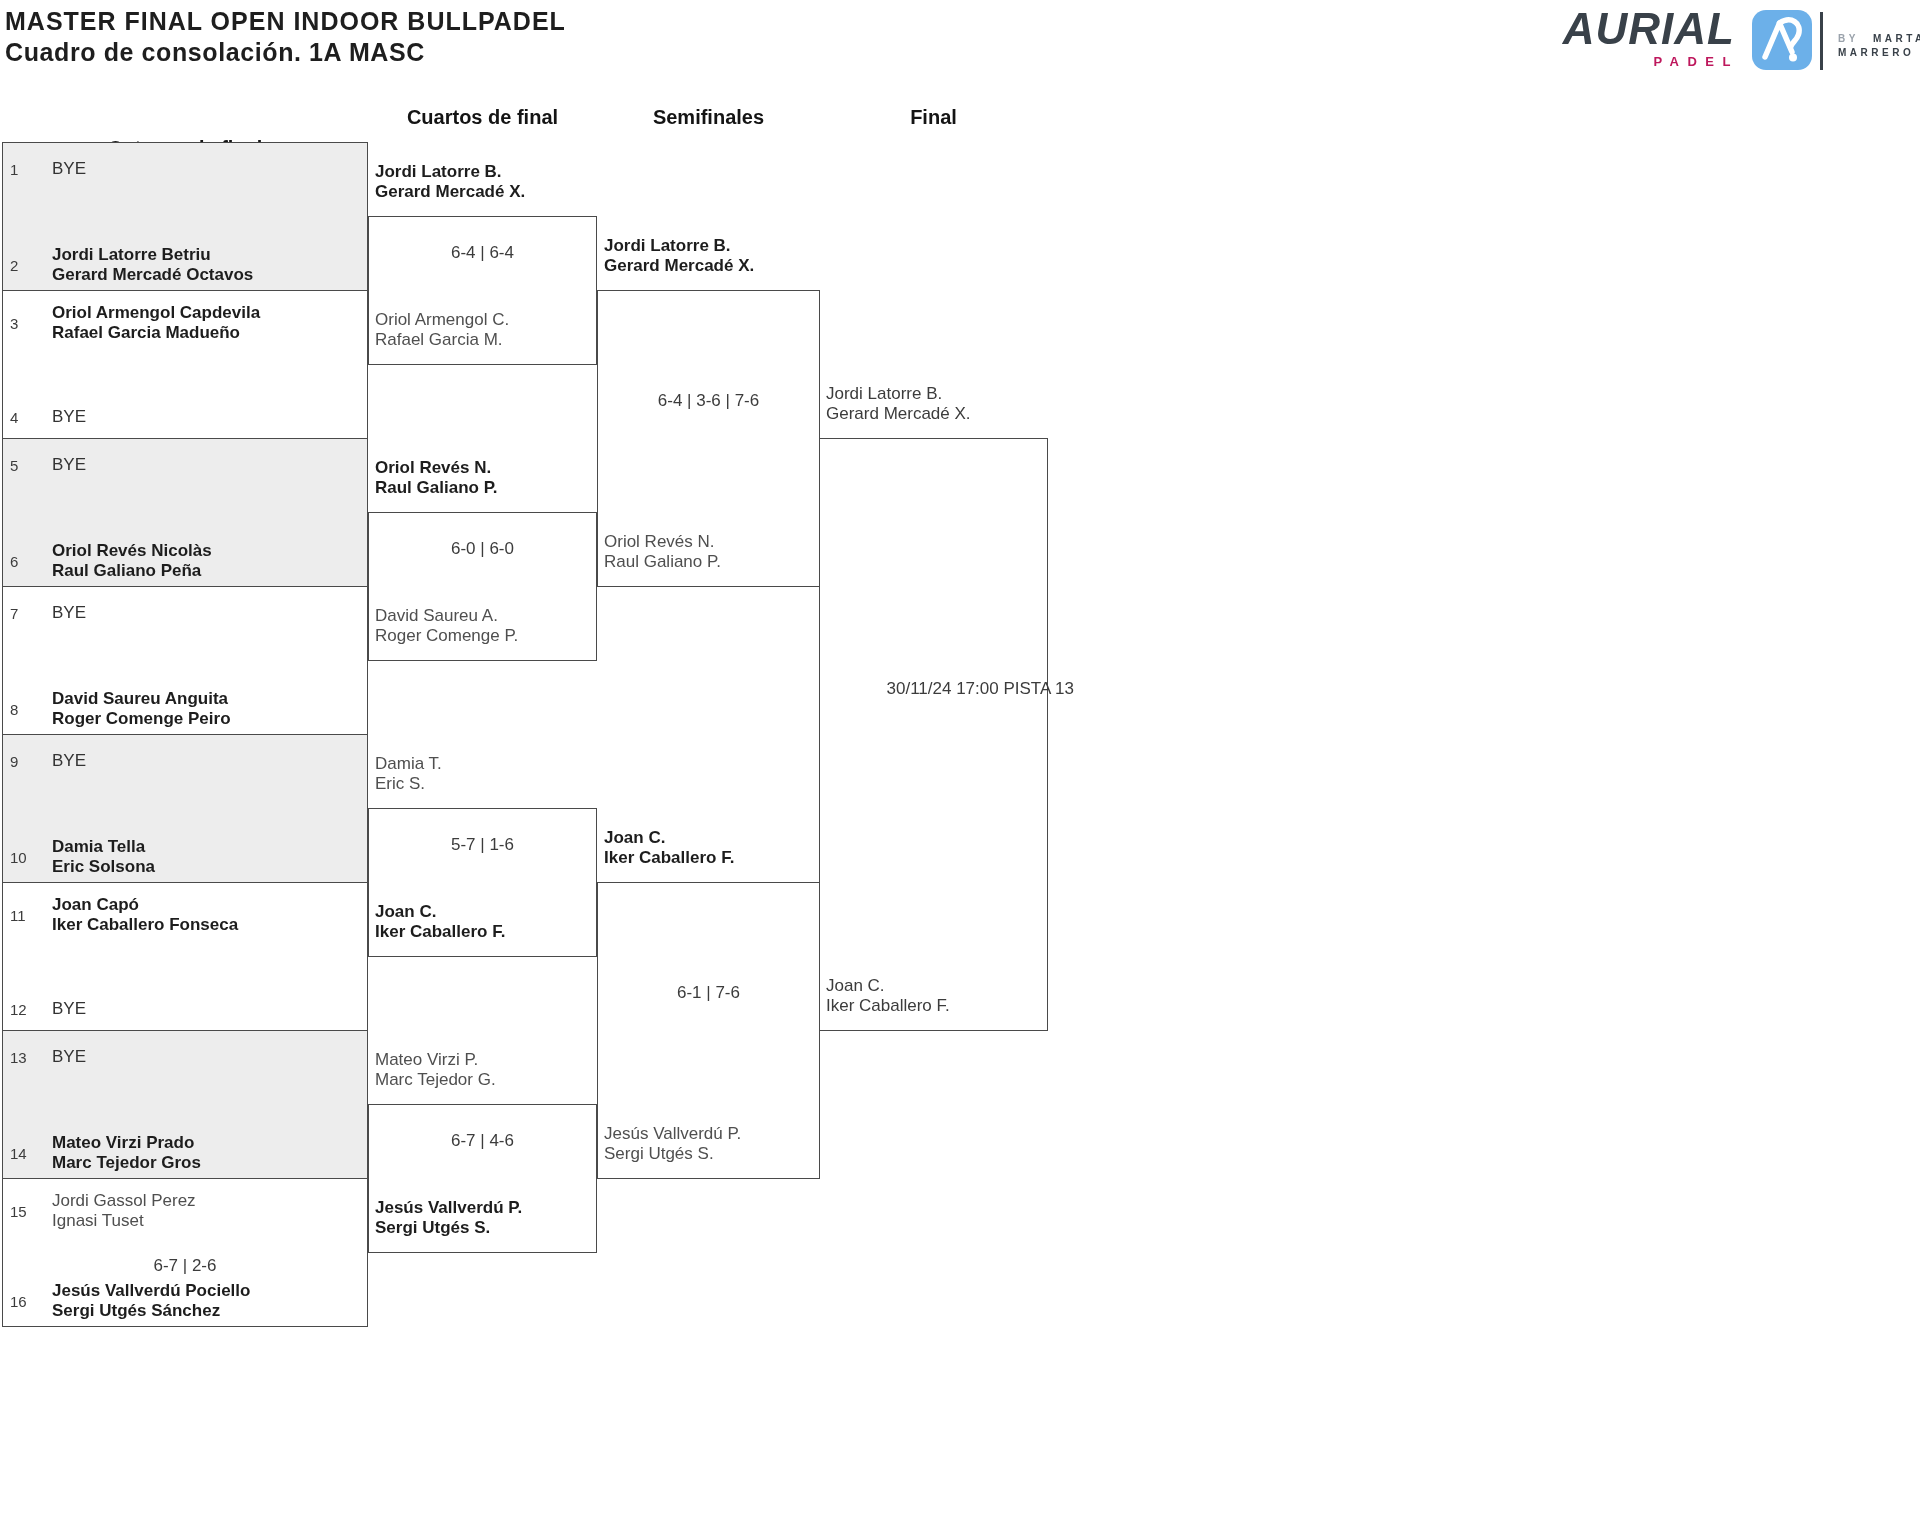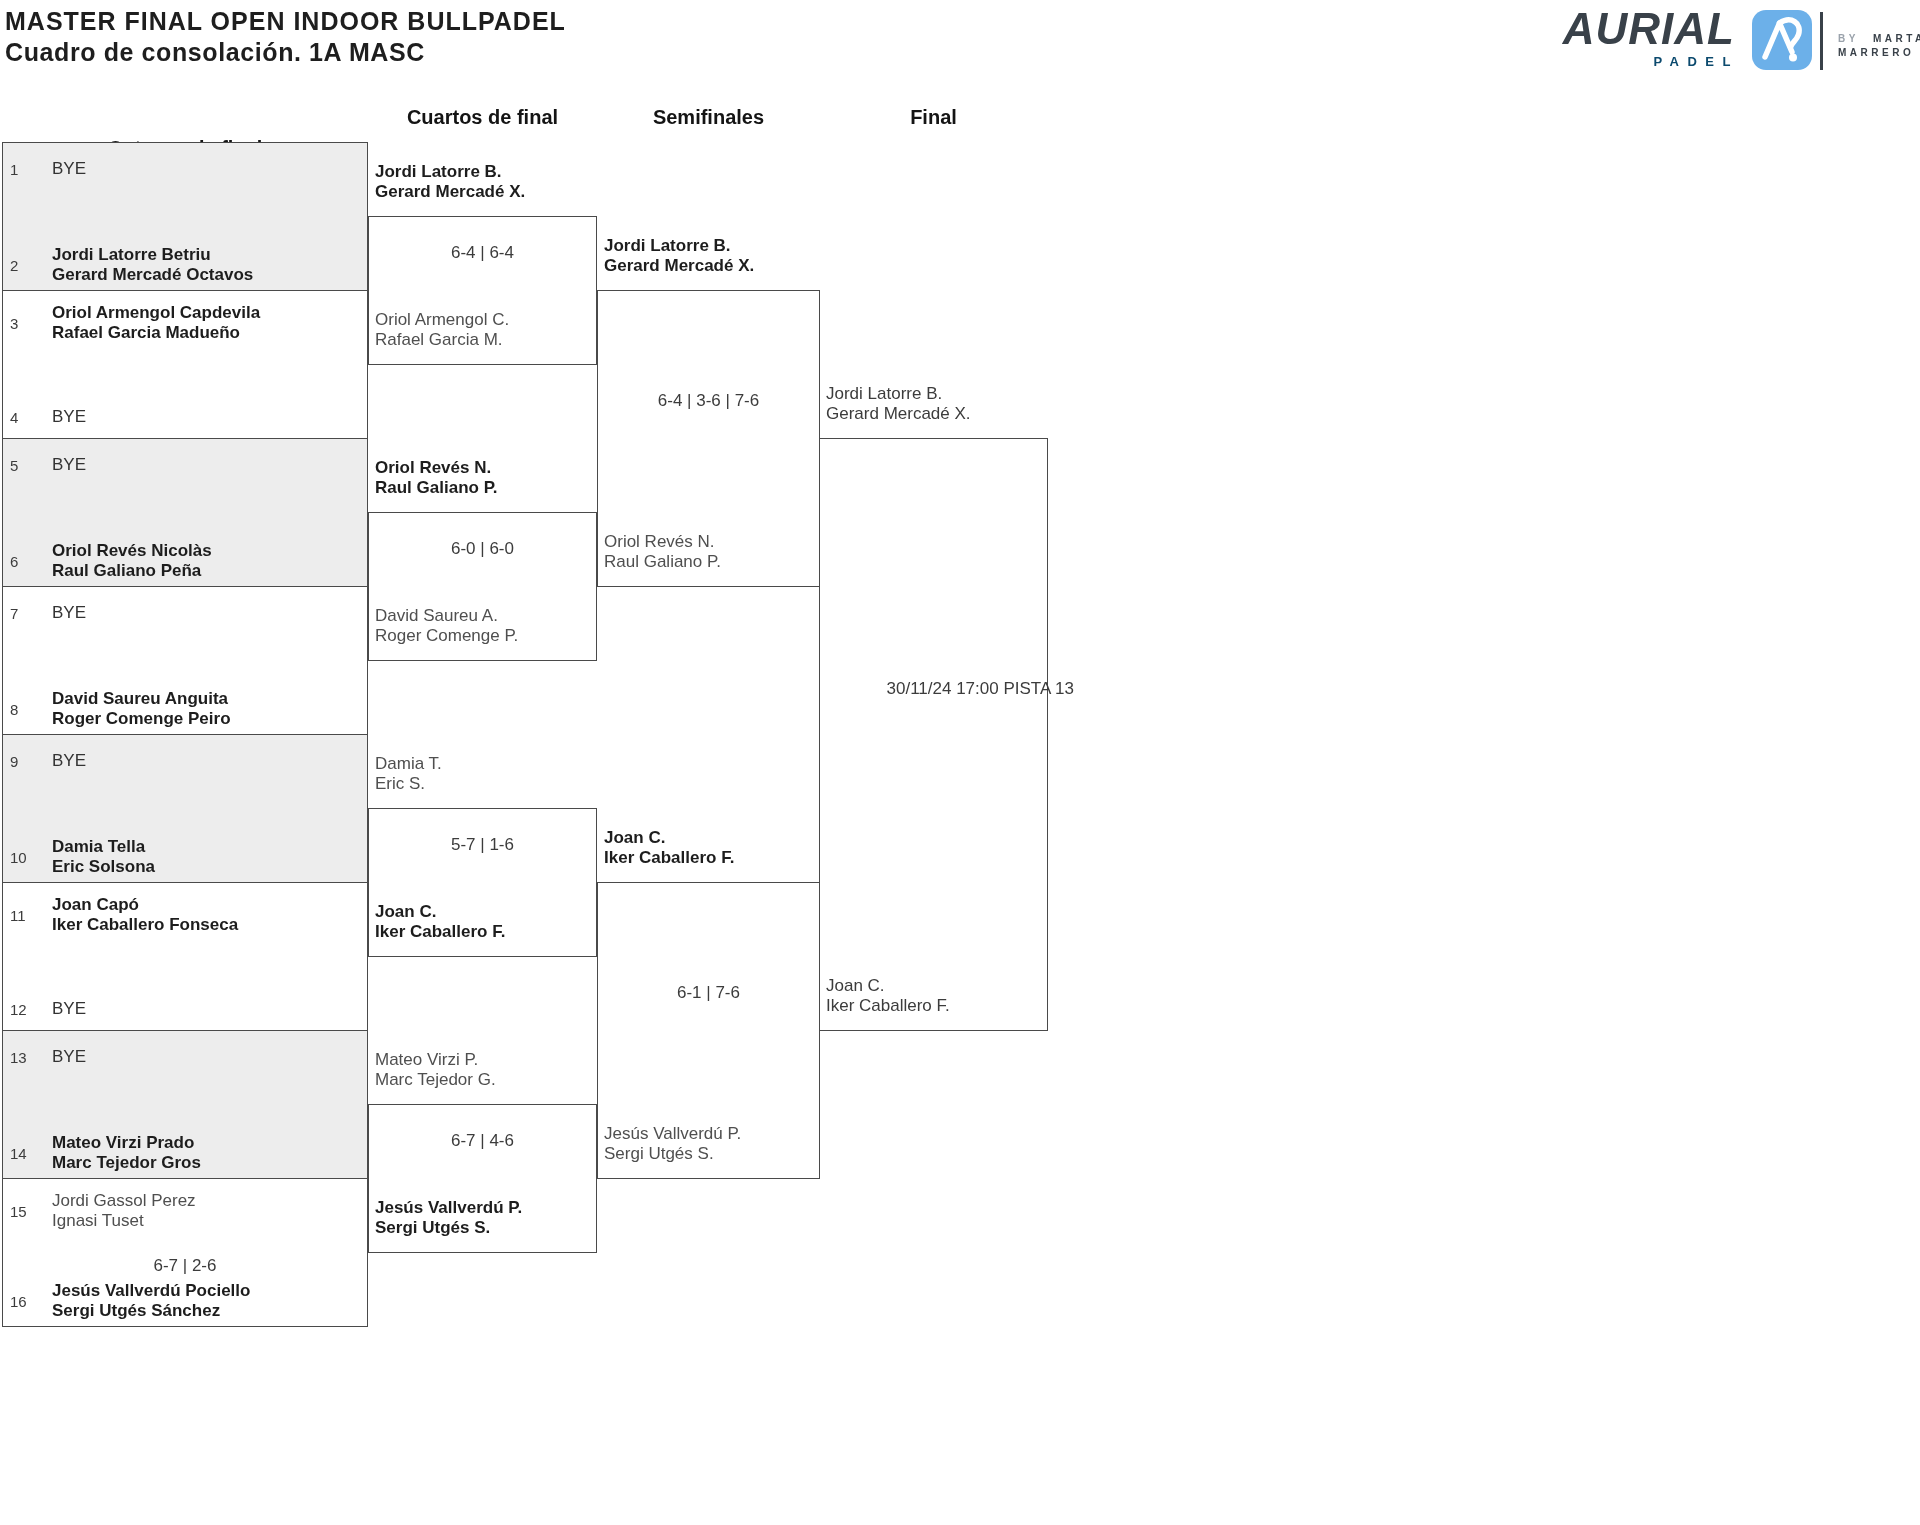--- a/index.html
+++ b/index.html
@@ -7,21 +7,21 @@
     position:relative; width:1920px; height:1525px; background:#ffffff;
     font-family:"Liberation Sans", sans-serif; overflow:hidden; color:#1e1e1e;
   }
 
   
   .title-line1 { position:absolute; left:5px; top:6px;  font-size:25px; line-height:31px; font-weight:700; letter-spacing:1px; color:#1e1e1e; white-space:nowrap; }
   .title-line2 { position:absolute; left:5px; top:37px; font-size:25px; line-height:31px; font-weight:700; letter-spacing:0.6px; color:#1e1e1e; white-space:nowrap; }
 
   .logo { position:absolute; left:1550px; top:6px; width:370px; height:74px; }
   .logo .brand { position:absolute; right:185px; top:-2px; font-size:44px; font-weight:700; font-style:italic; letter-spacing:1px; color:#394149; white-space:nowrap; }
-  .logo .brand-sub { position:absolute; right:181px; top:48px; font-size:13px; font-weight:700; letter-spacing:8.5px; color:#0c4a6e; white-space:nowrap; }
+  .logo .brand-sub { position:absolute; right:181px; top:48px; font-size:13px; font-weight:700; letter-spacing:8.5px; color:#be185d; white-space:nowrap; }
   .logo .badge { position:absolute; left:202px; top:4px; width:60px; height:60px; border-radius:14px; background:#6cb0e9; }
   .logo .divider { position:absolute; left:270px; top:6px; width:3px; height:58px; background:#394149; }
   .logo .byline { position:absolute; left:288px; top:26px; font-size:10px; font-weight:700; letter-spacing:3.5px; line-height:14px; color:#394149; white-space:nowrap; }
   .logo .byline .by { color:#9aa2ab; margin-right:14px; }
 
   
   .rh { position:absolute; top:106px; text-align:center; font-size:20px; font-weight:700; color:#141414; }
   .rh0 { left:2px;   width:366px;margin-top:31px; }
   .rh1 { left:368px; width:229px; }
   .rh2 { left:597px; width:223px; }

